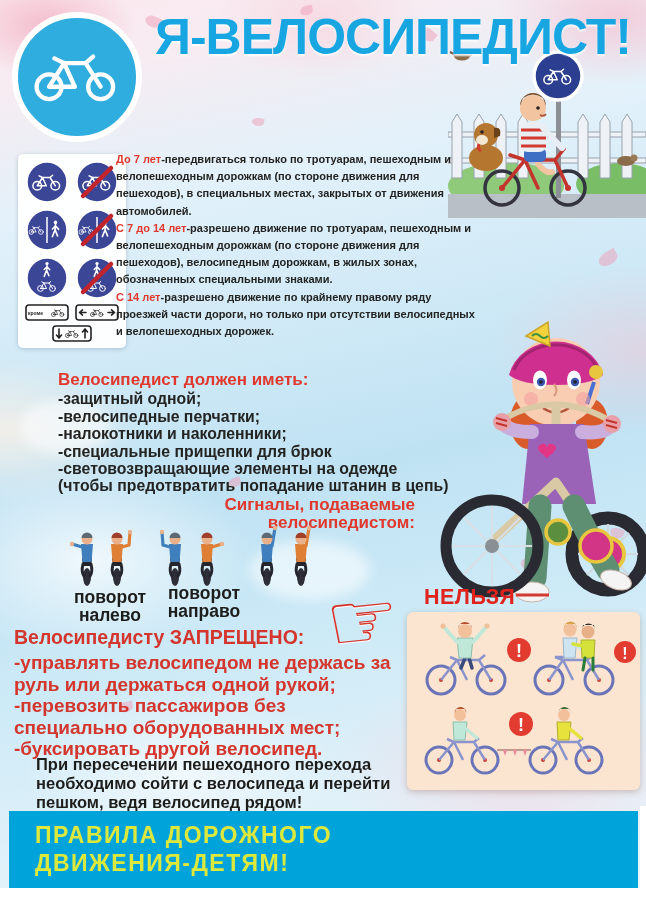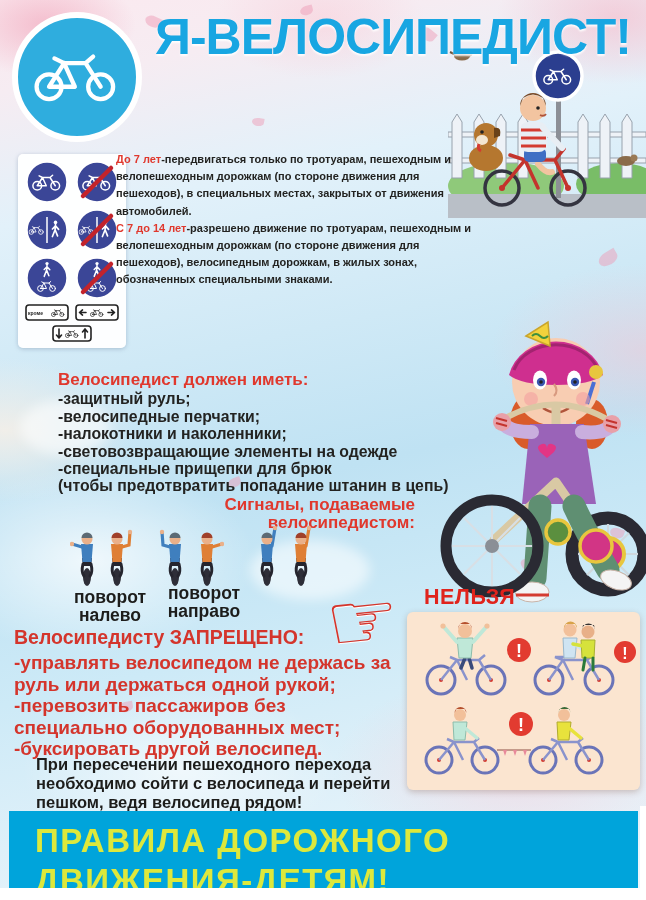--- a/index.html
+++ b/index.html
@@ -45,21 +45,21 @@
   .forbidden .fb-head{font-size:19.5px;margin-bottom:3px;}
   .forbidden .fb-item{font-size:19px;line-height:21.5px;}
   .hand{left:326px;top:580px;font-size:82px;line-height:1;color:#d4352c;transform:rotate(-6deg);
     font-weight:400;text-shadow:0 1px 0 #fff;}
   .nelzya{left:424px;top:585px;font-size:21.5px;letter-spacing:.5px;color:#e0241d;}
   .nelzya-panel{left:407px;top:612px;width:233px;height:178px;background:#fbe5d0;border-radius:6px;
     box-shadow:0 2px 6px rgba(120,80,60,.3);}
   .note{left:36px;top:755px;width:396px;font-size:16.5px;line-height:19px;color:#1d1d1b;}
   
   .footer{left:9px;top:811px;width:629px;height:77px;background:#00a4db;}
-  .footer-text{position:absolute;left:26px;top:10px;font-size:33px;letter-spacing:1.5px;line-height:1.22;
+  .footer-text{position:absolute;left:26px;top:10px;font-size:23px;letter-spacing:1.5px;line-height:1.22;
     color:#dde83c;white-space:pre-line;}
   .bottom-strip{left:0;top:888px;width:646px;height:12px;background:#ffffff;}
   .right-strip{left:640px;top:806px;width:6px;height:94px;background:#ffffff;}
   svg{display:block;}
 </style>
 </head>
 <body>
 
 <div class="poster">
   <div class="bg"></div>
@@ -290,29 +290,30 @@
           <path d="M33 13 V4 M33 4 l-2.5 3 M33 4 l2.5 3"></path>
         </g>
         <use href="#bikeW" x="13" y="4.5" width="14" height="8.5" style="color:#222"></use>
       </svg>
     </div>
   </div>
 
   <div class="abs rules">
     <p><span class="lead">До 7 лет</span><span>-передвигаться только по тротуарам, пешеходным и велопешеходным дорожкам (по стороне движения для пешеходов), в специальных местах, закрытых от движения автомобилей.</span></p>
     <p><span class="lead">С 7 до 14 лет</span><span>-разрешено движение по тротуарам, пешеходным и велопешеходным дорожкам (по стороне движения для пешеходов), велосипедным дорожкам, в жилых зонах, обозначенных специальными знаками.</span></p>
+    <p><span class="lead">С 14 лет</span><span>-разрешено движение по крайнему правому ряду проезжей части дороги, но только при отсутствии велосипедных и велопешеходных дорожек.</span></p>
   </div>
 
   <div class="abs musthave">
     <div class="mh-head">Велосипедист должен иметь:</div>
-    <div>-защитный руль;</div>
+    <div>-защитный одной;</div>
     <div>-велосипедные перчатки;</div>
     <div>-налокотники и наколенники;</div>
+    <div>-специальные прищепки для брюк</div>
     <div>-световозвращающие элементы на одежде</div>
-    <div>-специальные прищепки для брюк</div>
     <div>(чтобы предотвратить попадание штанин в цепь)</div>
   </div>
 
   <div class="abs sig-heading">Сигналы, подаваемые
 велосипедистом:</div>
 
   <svg class="abs figure" style="left:70px" viewBox="0 0 34 64">
     <ellipse cx="17" cy="53" rx="4" ry="9" fill="#2e2e38"></ellipse>
     <path d="M12 34 h10 l-1 8 h-8 z" fill="#25252e"></path>
     <path d="M13 40 q-2 8 1 12 M21 40 q2 8 -1 12" stroke="#25252e" stroke-width="3" fill="none" stroke-linecap="round"></path>

